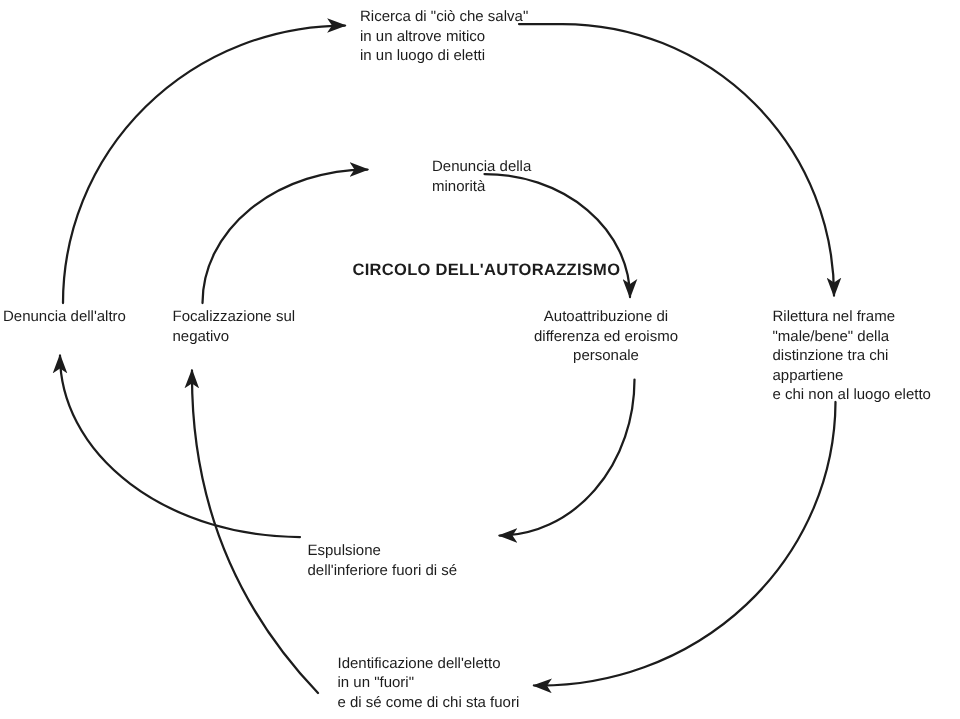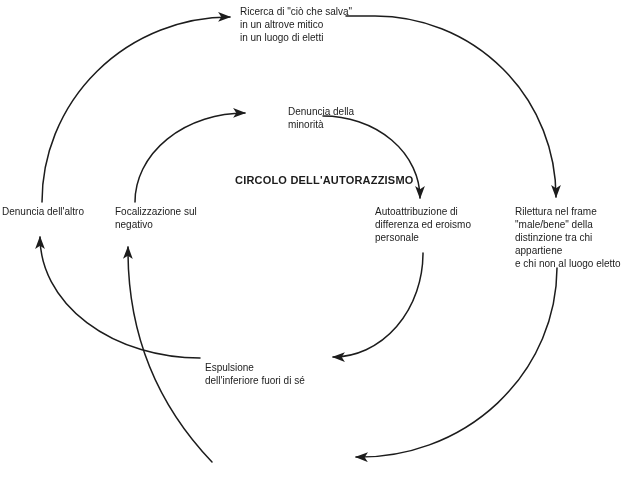--- a/index.html
+++ b/index.html
@@ -67,26 +67,29 @@
 in un luogo di eletti</div>
 
   <div class="node" style="left:250px; top:105px;margin-left:38px;">Denuncia della
 minorità</div>
 
   <div class="node" style="left:2px; top:205px;">Denuncia dell'altro</div>
 
   <div class="node" style="left:115px; top:205px;">Focalizzazione sul
 negativo</div>
 
-  <div class="node" style="left:375px; top:205px;">Autoattribuzione di
+  <div class="node" style="left:356px; top:205px;text-align:center;">Autoattribuzione di
 differenza ed eroismo
 personale</div>
 
   <div class="node" style="left:515px; top:205px;">Rilettura nel frame
 "male/bene" della
 distinzione tra chi appartiene
 e chi non al luogo eletto</div>
 
   <div class="node" style="left:205px; top:341px;margin-top:20px;">Espulsione
 dell'inferiore fuori di sé</div>
 
+  <div class="node" style="left:225px; top:436px;">Identificazione dell'eletto
+in un "fuori"
+e di sé come di chi sta fuori</div>
 
 </div>
 
 </body></html>

